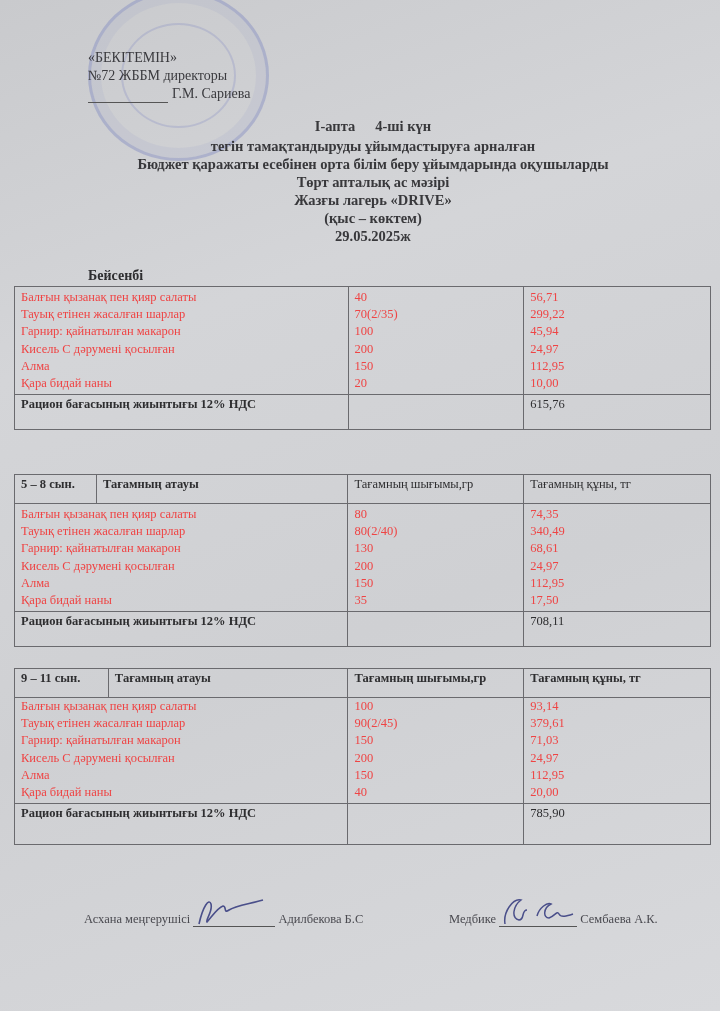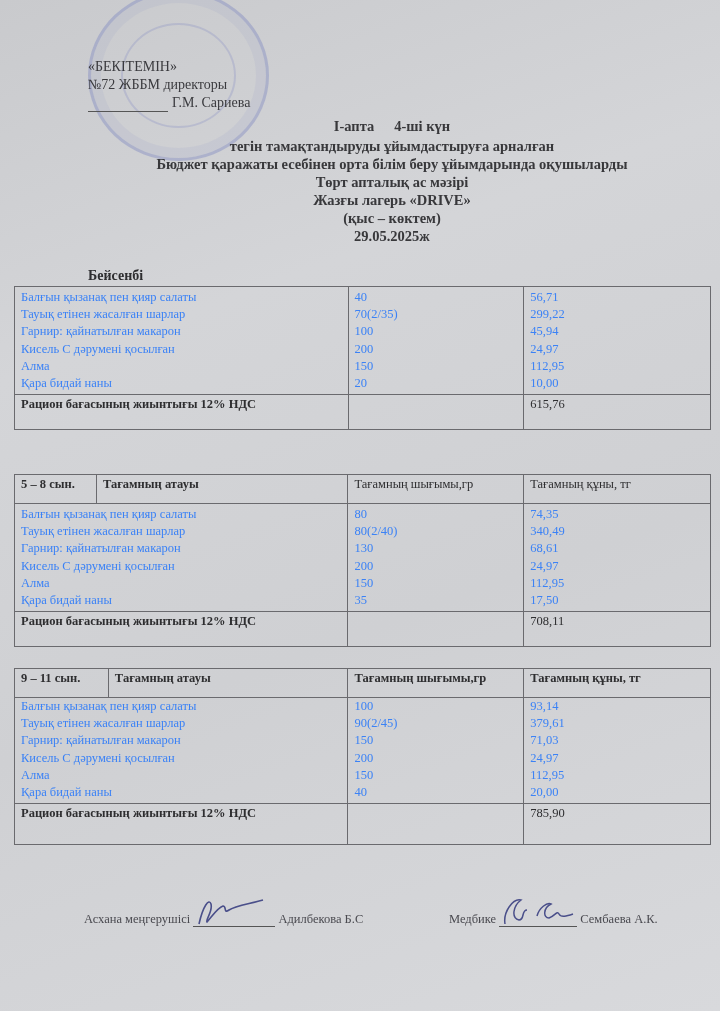--- a/index.html
+++ b/index.html
@@ -11,34 +11,34 @@
   }
   .stamp {
     position:absolute; left:88px; top:-10px; width:175px; height:165px;
     border-radius:50%; border:3px solid rgba(110,120,190,0.35);
     box-shadow: inset 0 0 0 10px rgba(130,140,200,0.10);
   }
   .stamp::after {
     content:""; position:absolute; left:30px; top:30px; right:30px; bottom:30px;
     border-radius:50%; border:2px solid rgba(110,120,190,0.22);
   }
-  .approve { position:absolute; left:88px; top:58px; font-size:14px; line-height:18px; color:#3a3a3e; }
+  .approve { position:absolute; left:88px; top:49px; font-size:14px; line-height:18px; color:#3a3a3e; }
   .approve .sig-line { display:inline-block; width:80px; border-bottom:1px solid #555; margin-right:4px; vertical-align:bottom; }
   .approve .l3 { padding-left:0px; }
-  .center-block { position:absolute; left:92px; width:600px; top:117px; text-align:center; font-weight:bold; font-size:14.5px; line-height:18px; color:#38383b; }
+  .center-block { position:absolute; left:73px; width:600px; top:117px; text-align:center; font-weight:bold; font-size:14.5px; line-height:18px; color:#38383b; }
   .center-block .top { margin-bottom:2px; }
   .center-block .top span { margin:0 10px; }
   .weekday { position:absolute; left:88px; top:268px; font-weight:bold; font-size:14px; }
   table.menu {
     position:absolute; left:14px; width:697px; border-collapse:collapse; font-size:12.5px;
   }
   table.menu td { border:1px solid #6a6a6e; vertical-align:top; padding:2px 6px; }
   .hdr td { height:24px; font-weight:bold; vertical-align:middle; }
   .hdr td.plain { font-weight:normal; }
-  .items td { line-height:17.2px; padding-top:3px; padding-bottom:14px; color:#3b82f6; }
+  .items td { line-height:17.2px; padding-top:3px; padding-bottom:14px; color:#ef4444; }
   .total td { height:30px; font-weight:bold; padding-top:6px; }
   .total td.val { font-weight:normal;margin-left:48px; }
   .sigs { position:absolute; top:908px; left:84px; width:630px; font-size:12.5px; color:#4a4a50; }
   .sigs .s1 { position:absolute; left:0; }
   .sigs .s2 { position:absolute; left:365px;text-align:right; }
   .sig-mark { display:inline-block; border-bottom:1px solid #555; vertical-align:bottom; position:relative; }
   .sig-mark svg { position:absolute; bottom:0; left:0; }
 </style>
 </head>
 <body>

